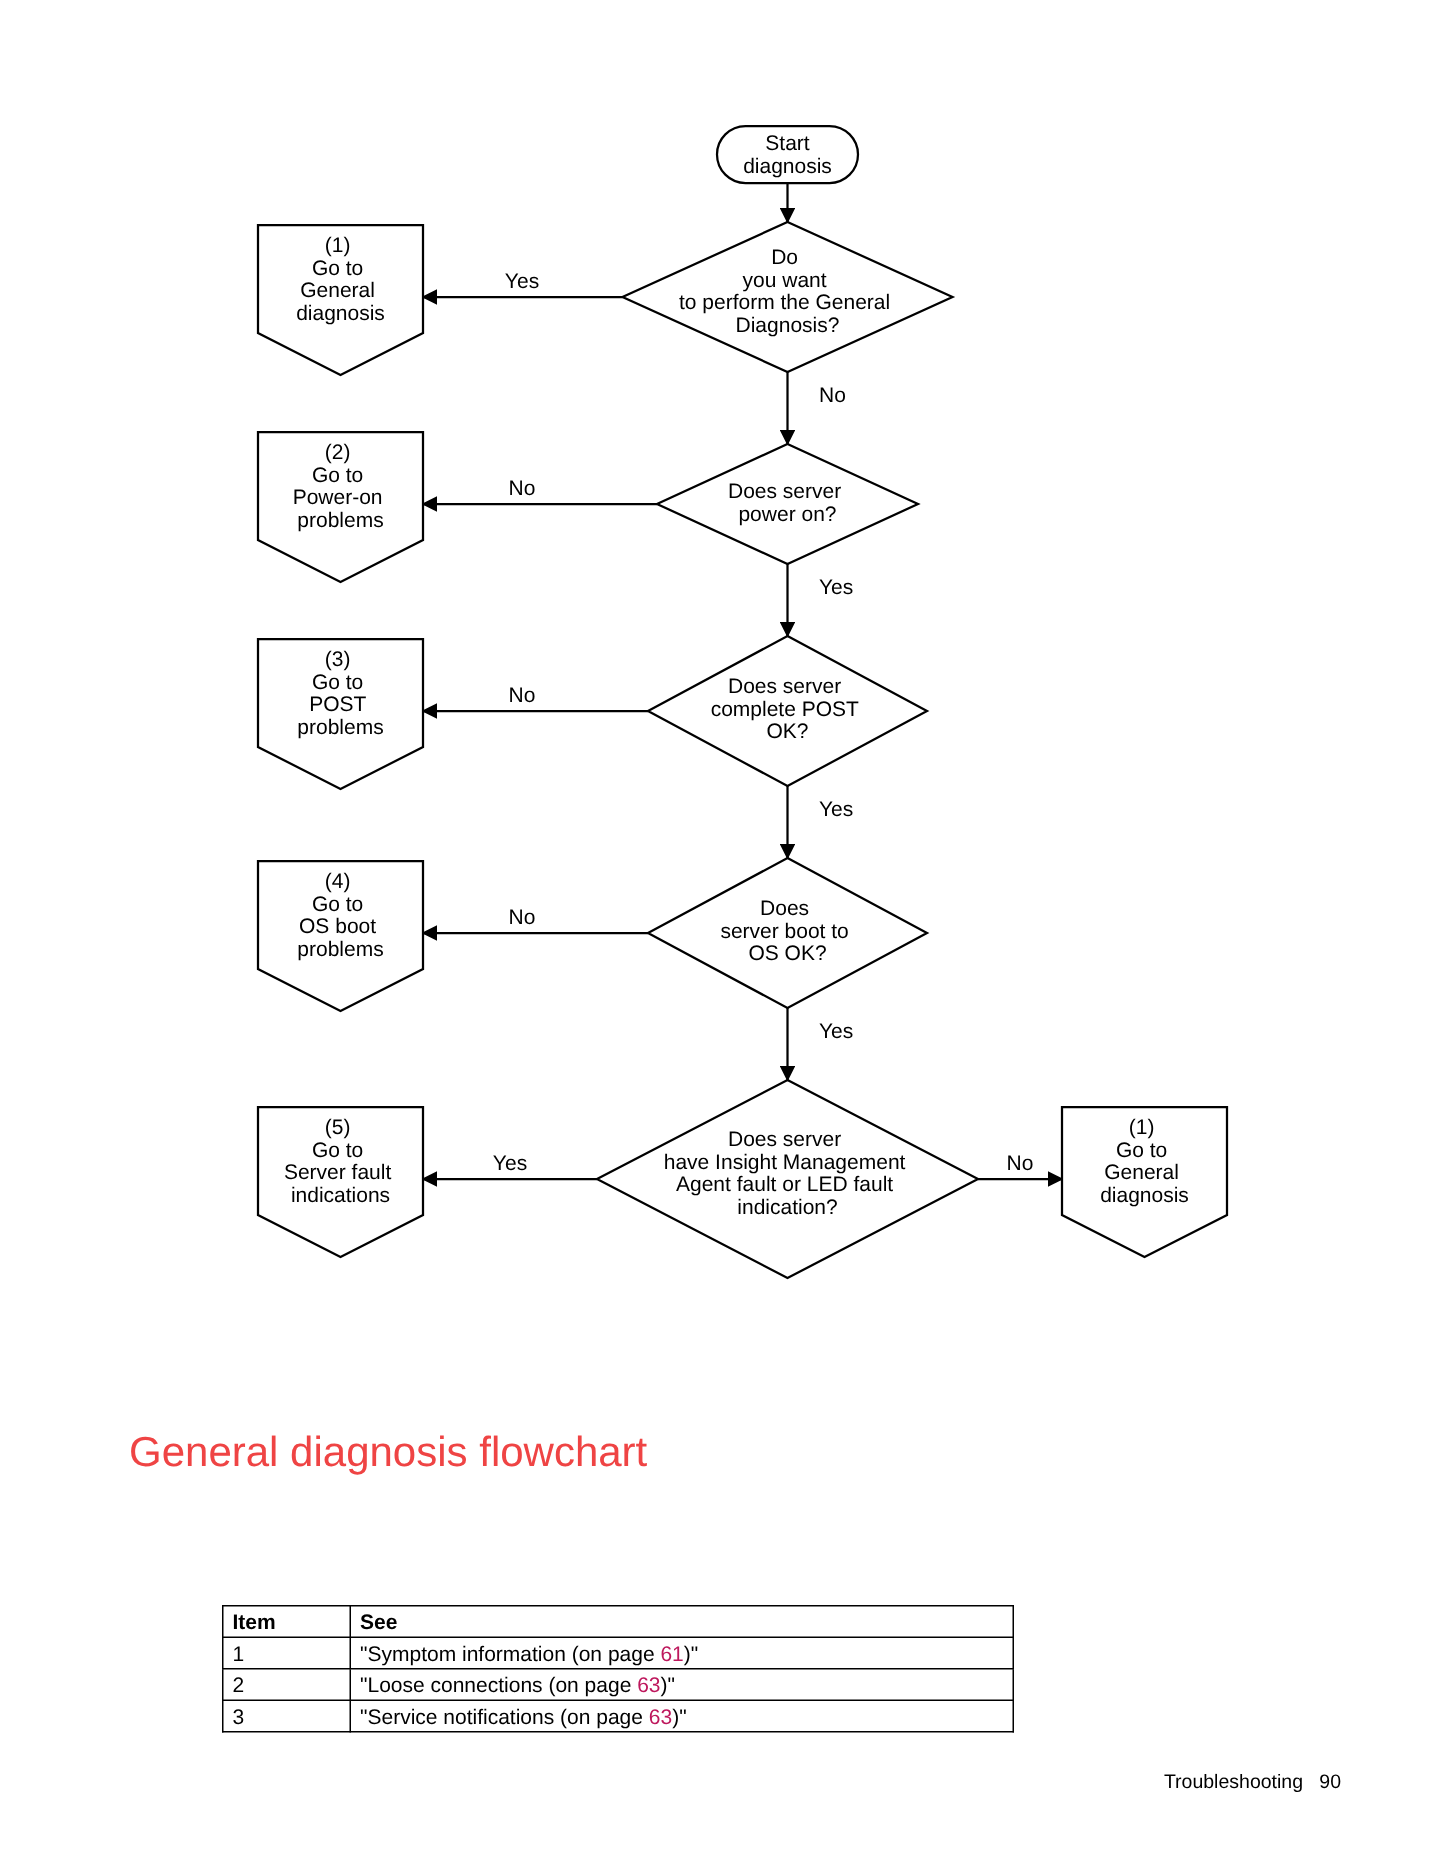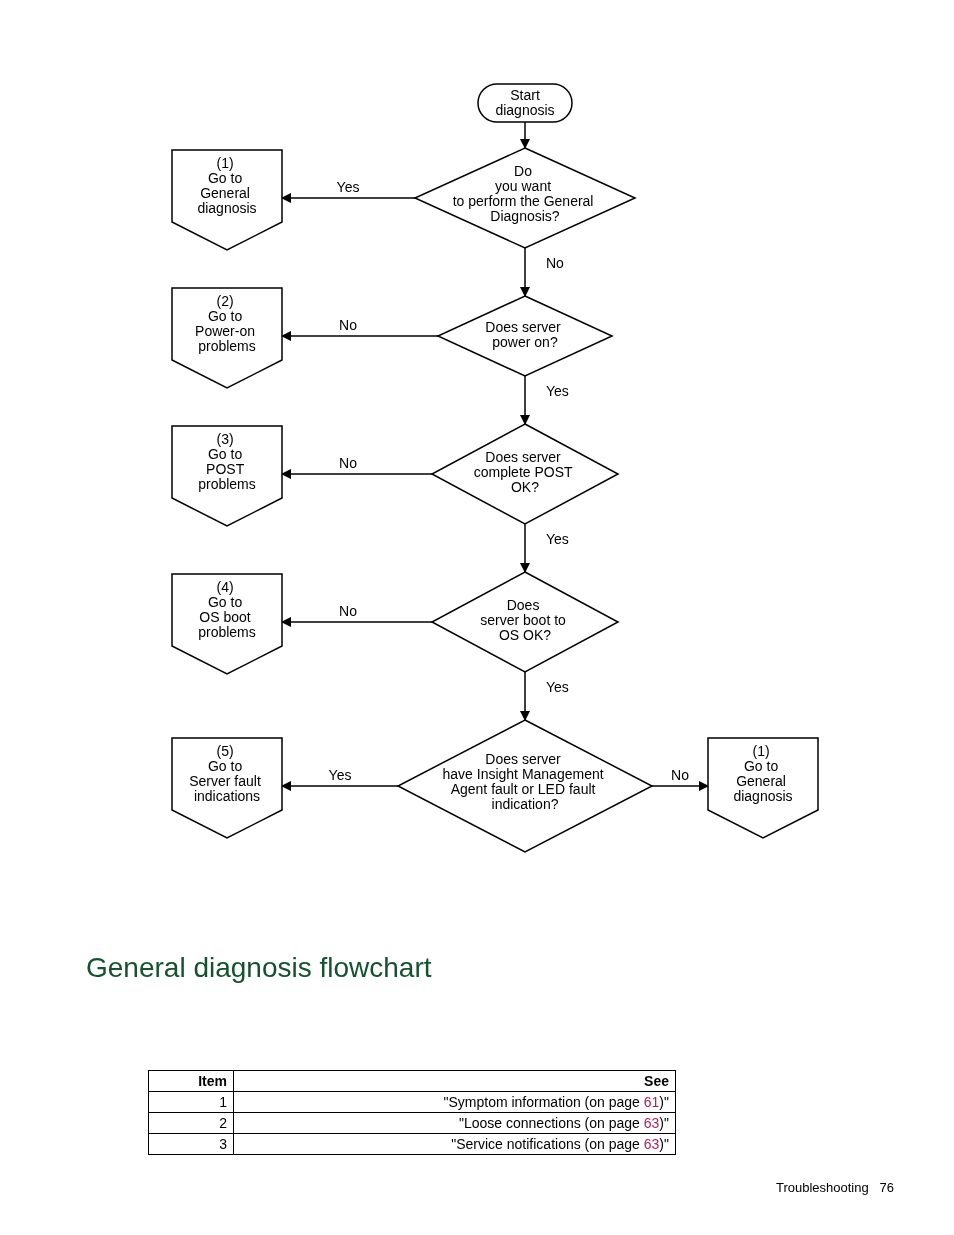--- a/index.html
+++ b/index.html
@@ -1,22 +1,22 @@
 <!DOCTYPE html>
 <html><head>
 <meta charset="utf-8">
 <style>
   html,body{margin:0;padding:0;background:#fff;font-family:"Segoe UI",Arial,Helvetica,sans-serif;color:#000}
   .page{width:954px;height:1235px;position:relative;margin:0 auto;background:#fff}
   svg{position:absolute;left:0;top:0}
   svg text{font-family:Arial,Helvetica,sans-serif;font-size:14px}
   .body-text{position:absolute;left:148px;top:1016px;right:60px;font-size:15px;line-height:1.35}
-  h2.section-heading{position:absolute;left:86px;top:952px;margin:0;font-weight:400;font-size:28px;color:#14532d;font-family:"Segoe UI Light","Segoe UI",Arial,sans-serif}
+  h2.section-heading{position:absolute;left:86px;top:952px;margin:0;font-weight:400;font-size:28px;color:#ef4444;font-family:"Segoe UI Light","Segoe UI",Arial,sans-serif}
   table.ref{position:absolute;left:148px;top:1070px;border-collapse:collapse;width:528px;font-size:14px}
-  table.ref th,table.ref td{border:1px solid #000;padding:2px 6px;text-align:right;vertical-align:top}
+  table.ref th,table.ref td{border:1px solid #000;padding:2px 6px;text-align:left;vertical-align:top}
   table.ref th{font-weight:700}
   .link{color:#be185d}
   .footer{position:absolute;right:60px;bottom:40px;font-size:13px}
 </style>
 </head>
 <body>
 
 <div class="page">
 
 <svg width="954" height="940" viewBox="0 0 954 940">
@@ -163,16 +163,16 @@
     <td><span>"Loose connections (on page </span><span class="link">63</span><span>)"</span></td>
   </tr>
   <tr>
     <td>3</td>
     <td><span>"Service notifications (on page </span><span class="link">63</span><span>)"</span></td>
   </tr>
 </tbody>
     </table>
 
 <div class="footer">
-  <span>Troubleshooting</span>&nbsp;&nbsp;&nbsp;<span>76</span>
+  <span>Troubleshooting</span>&nbsp;&nbsp;&nbsp;<span>90</span>
 </div>
 
 </div>
 
 </body></html>

